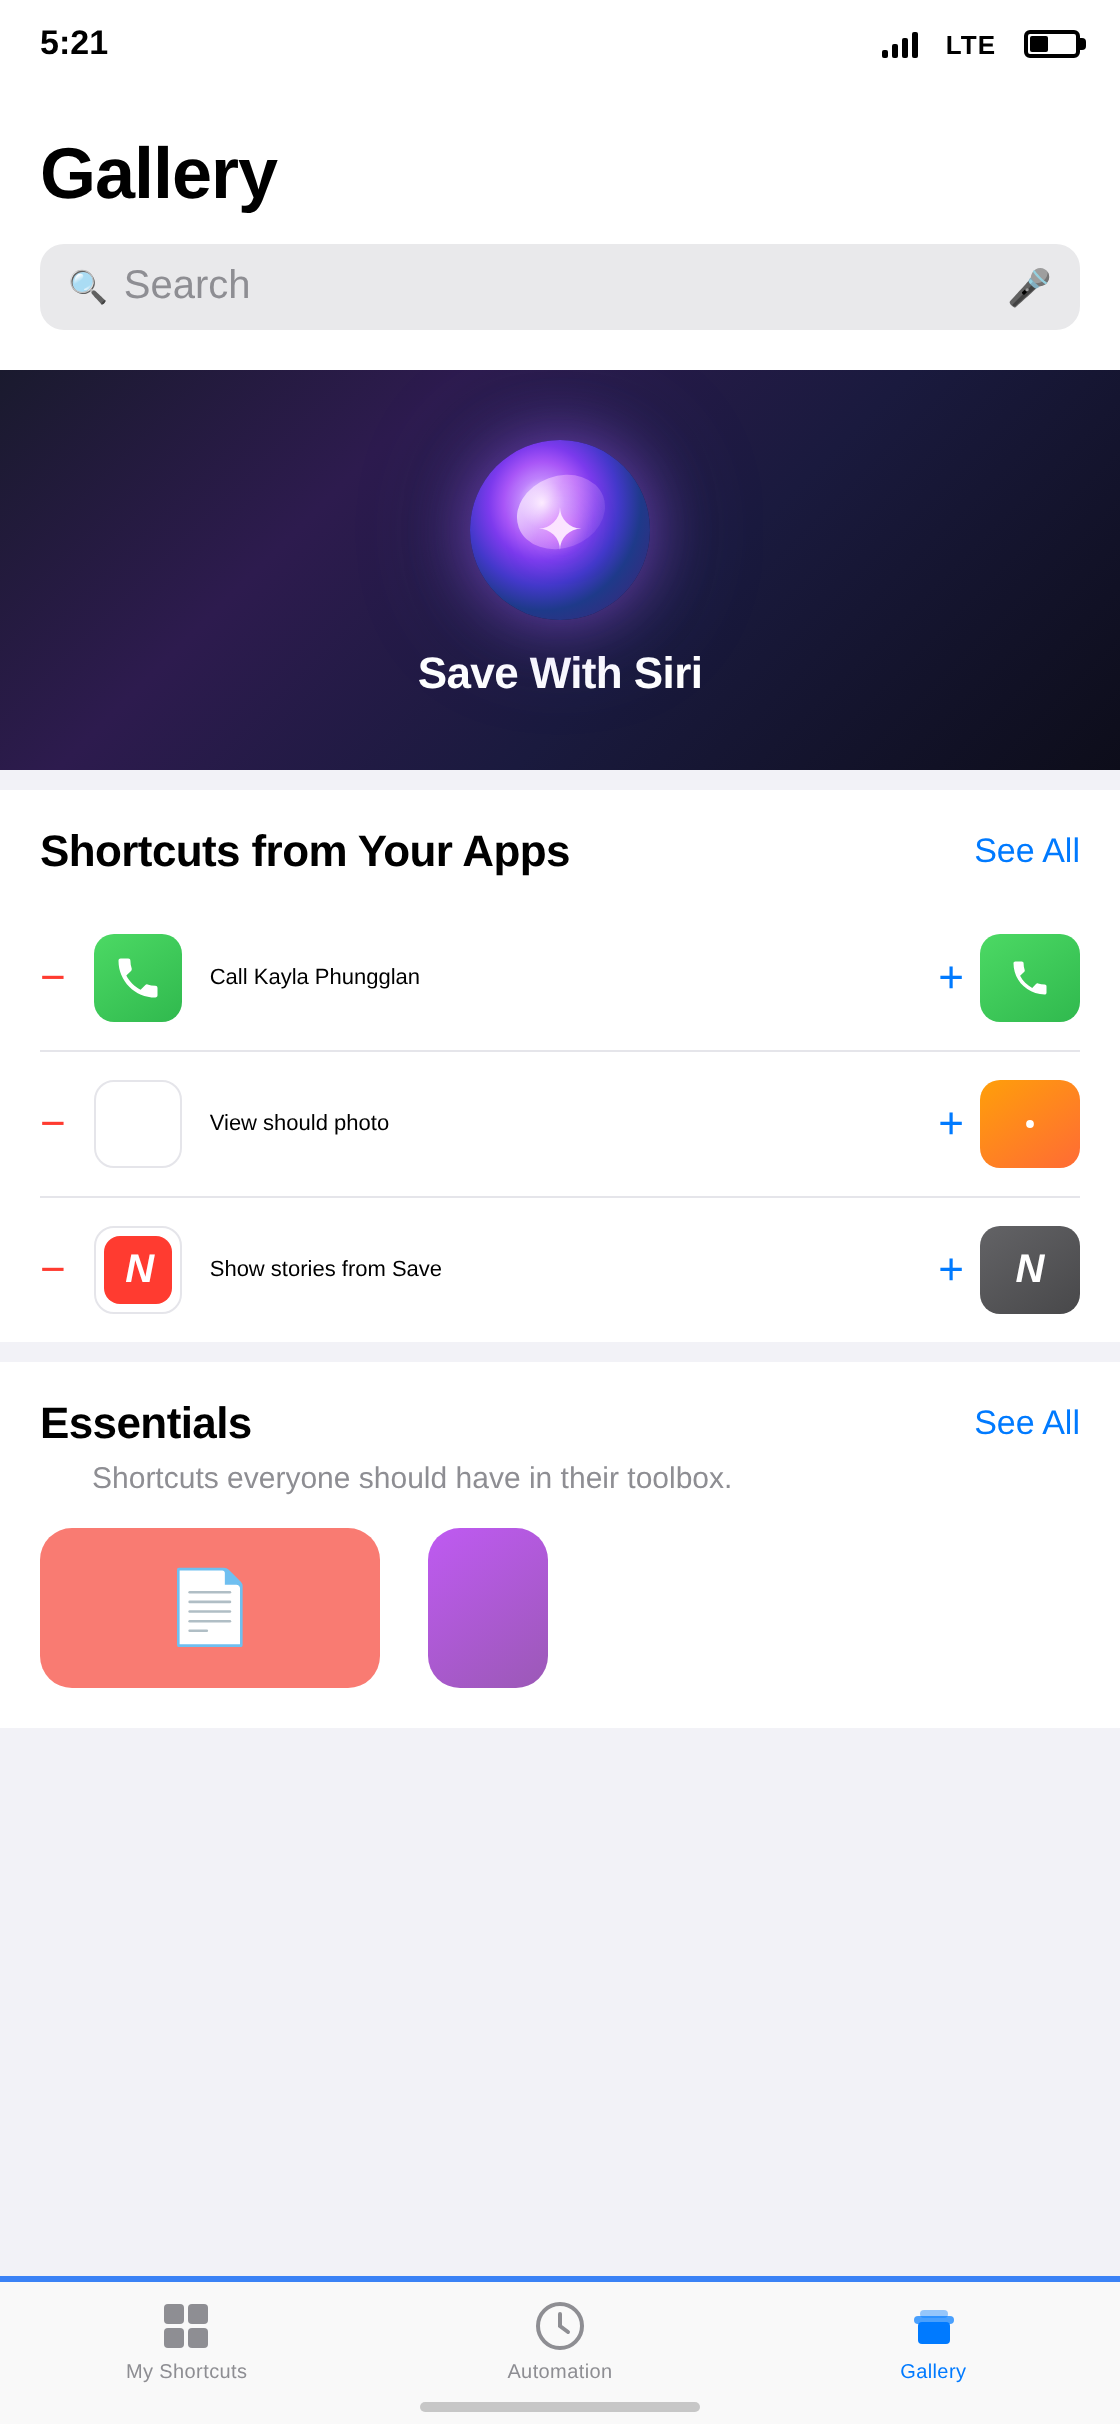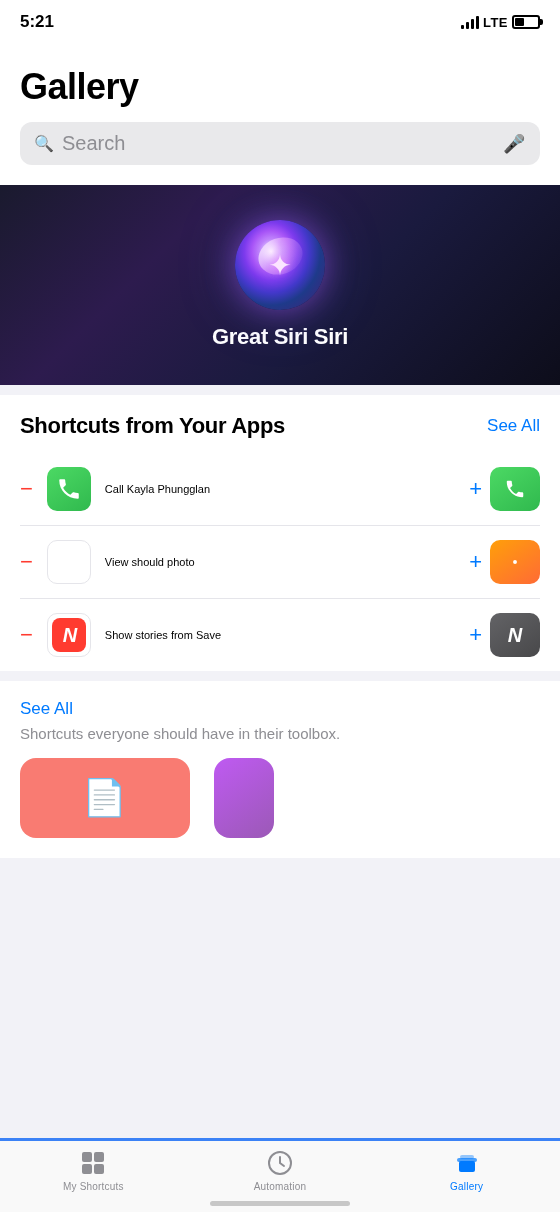--- a/index.html
+++ b/index.html
@@ -23,21 +23,21 @@
       padding: 0 20px;
     }
     .status-time {
       font-size: 17px;
       font-weight: 600;
       color: #000;
     }
     .status-icons {
       display: flex;
       align-items: center;
-      gap: 4px;
+      gap: 14px;
     }
     .signal-bars {
       display: flex;
       align-items: flex-end;
       gap: 2px;
       height: 14px;
     }
     .signal-bar {
       width: 3px;
       background: #000;
@@ -298,20 +298,21 @@
     
     .essentials-section {
       background: white;
       padding: 18px 20px 0 20px;
     }
     .essentials-subtitle {
       font-size: 15px;
       color: #8e8e93;
       margin-top: -8px;
       margin-bottom: 16px;
+      margin-left: 26px;
     }
     .essentials-card {
       background: #f97b72;
       border-radius: 16px;
       width: 170px;
       height: 80px;
       display: flex;
       align-items: center;
       justify-content: center;
       margin-right: 14px;
@@ -444,21 +445,21 @@
   <div class="search-bar">
     <span class="search-icon-svg">🔍</span>
     <span class="search-placeholder">Search</span>
     <span class="mic-icon">🎤</span>
   </div>
 
   <div class="hero-banner">
     <div class="siri-orb">
       <div class="siri-cross"></div>
     </div>
-    <span class="hero-title">Great Siri Siri</span>
+    <span class="hero-title">Save With Siri</span>
   </div>
 </div>
 
 <div class="section-divider"></div>
 
 <div class="section">
   <div class="section-header">
     <span class="section-title">Shortcuts from Your Apps</span>
     <button class="see-all-btn">See All</button>
   </div>
@@ -518,20 +519,21 @@
     <div class="side-thumb side-thumb-news">
       <span style="color:white;font-size:20px;font-weight:800;font-style:italic;">N</span>
     </div>
   </div>
 </div>
 
 <div class="section-divider"></div>
 
 <div class="essentials-section">
   <div class="section-header">
+    <span class="section-title">Essentials</span>
     <button class="see-all-btn">See All</button>
   </div>
   <p class="essentials-subtitle">Shortcuts everyone should have in their toolbox.</p>
 
   <div class="essentials-row">
     <div class="essentials-card">
       <span style="font-size:36px;">📄</span>
     </div>
     <div class="essentials-right-thumb"></div>
   </div>

